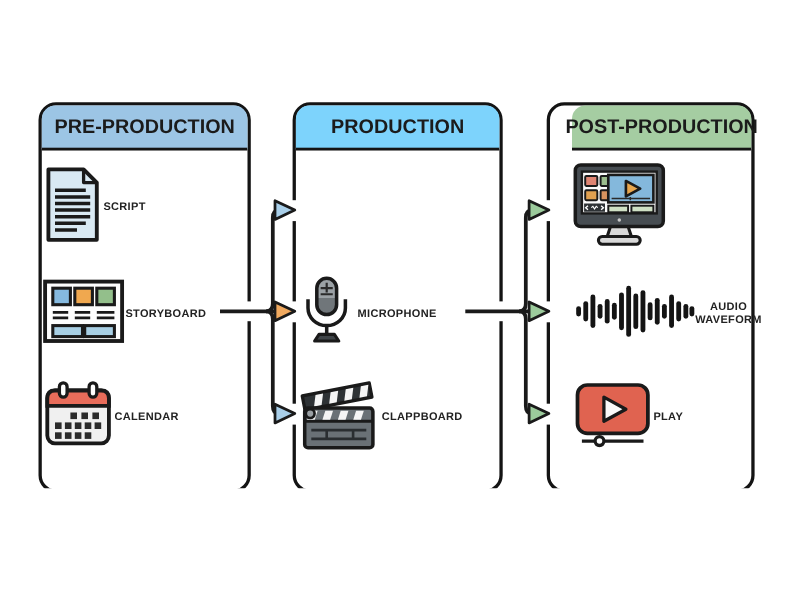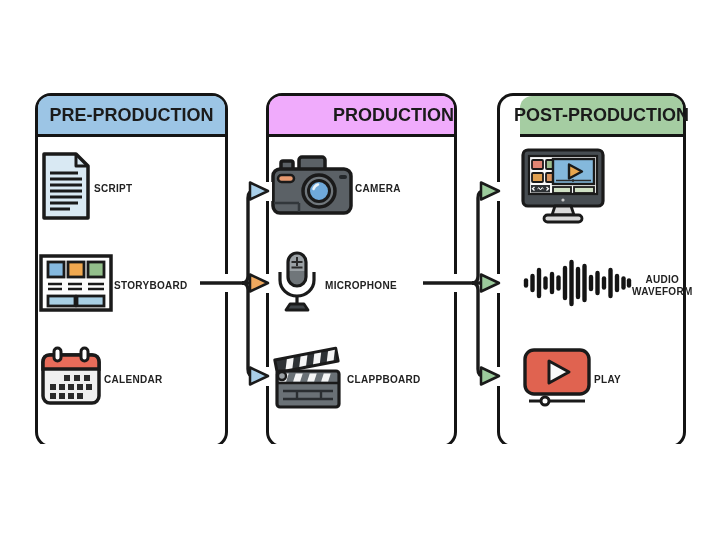--- a/index.html
+++ b/index.html
@@ -91,40 +91,24 @@
                 <rect x="39" y="48" width="6" height="6"></rect>
             </g>
           </svg>
         </div>
         <div class="item-label">CALENDAR</div>
       </div>
     </div>
   </div>
 
   <div class="card card2">
-    <div class="card-header" style="background-color: #f0abfc; justify-content: flex-end;">
+    <div class="card-header" style="background-color: #7dd3fc;">
       <span class="card-title">PRODUCTION</span>
     </div>
     <div class="card-body">
-      <div class="item row1">
-        <div class="icon-slot s1">
-          <svg width="86" height="66" viewBox="0 0 86 66">
-            <rect x="12" y="8" width="12" height="10" rx="2" fill="#5b6166" stroke="#1a1a1a" stroke-width="3.5"></rect>
-            <rect x="30" y="4" width="26" height="14" rx="3" fill="#5b6166" stroke="#1a1a1a" stroke-width="3.5"></rect>
-            <rect x="4" y="16" width="78" height="44" rx="7" fill="#5b6166" stroke="#1a1a1a" stroke-width="3.5"></rect>
-            <path d="M5 50 H30 M30 50 V59" stroke="#32373b" stroke-width="2.5"></path>
-            <rect x="9" y="22" width="16" height="7" rx="3.5" fill="#e89a70" stroke="#1a1a1a" stroke-width="2.5"></rect>
-            <rect x="70" y="22" width="8" height="4" rx="2" fill="#24282b"></rect>
-            <circle cx="50" cy="38" r="16" fill="#70777c" stroke="#1a1a1a" stroke-width="3.5"></circle>
-            <circle cx="50" cy="38" r="10.5" fill="#6fa9da" stroke="#1a1a1a" stroke-width="3"></circle>
-            <path d="M44.5 36 a7 7 0 0 1 4.5 -4.5" fill="none" stroke="#eaf3f9" stroke-width="2.5" stroke-linecap="round"></path>
-          </svg>
-        </div>
-        <div class="item-label">CAMERA</div>
-      </div>
       <div class="item row2">
         <div class="icon-slot s2">
           <svg width="56" height="64" viewBox="0 0 56 64">
             <rect x="19" y="2" width="18" height="33" rx="9" fill="#9ba1a5"></rect>
             <path d="M19 20 h18 v6 q0 9 -9 9 q-9 0 -9 -9 Z" fill="#70767a"></path>
             <rect x="19" y="2" width="18" height="33" rx="9" fill="none" stroke="#1a1a1a" stroke-width="3.2"></rect>
             <path d="M28 6 V15 M22.5 11 H33.5 M22.5 16.5 H33.5" stroke="#2a2a2a" stroke-width="2"></path>
             <path d="M11 21 v8 a17 16 0 0 0 34 0 v-8" fill="none" stroke="#1a1a1a" stroke-width="3.2"></path>
             <path d="M28 46 V53" stroke="#1a1a1a" stroke-width="3.2"></path>
             <path d="M21 53 H35 L39 59 H17 Z" fill="#3f4448" stroke="#1a1a1a" stroke-width="2.8" stroke-linejoin="round"></path>

